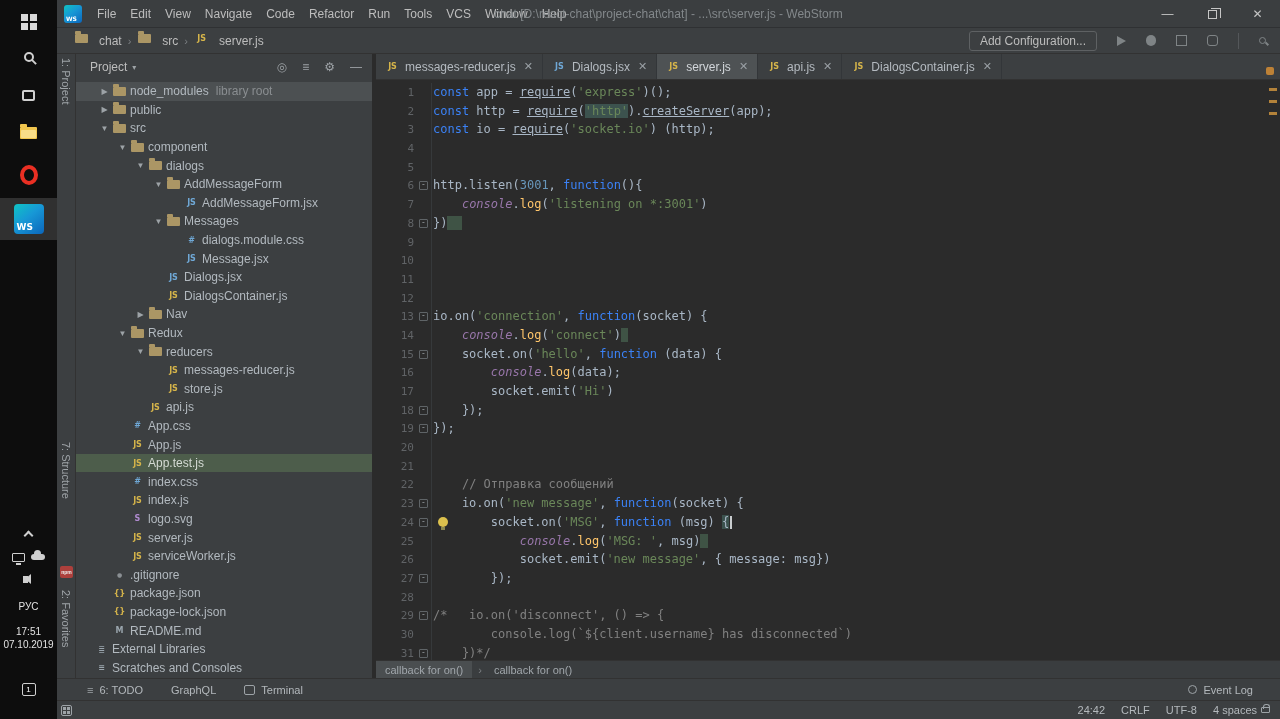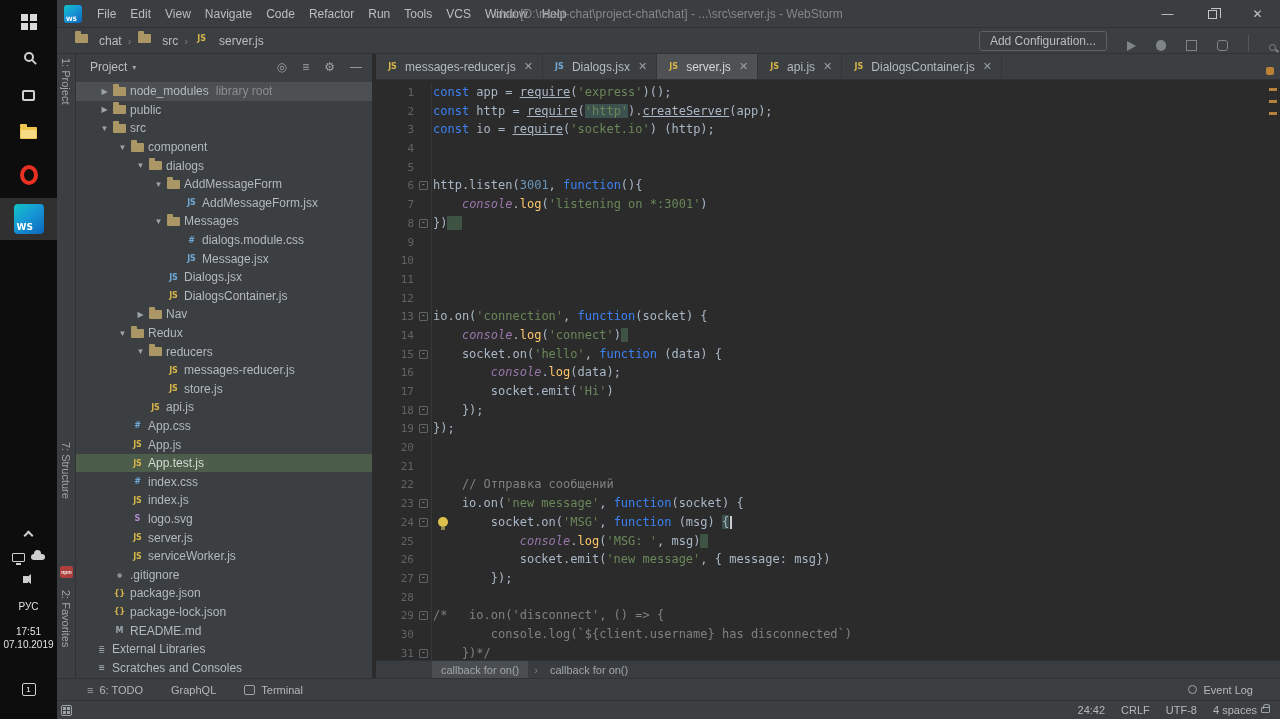--- a/index.html
+++ b/index.html
@@ -42,21 +42,21 @@
   .menu-item{padding:0 7px;font-size:12px;color:#bdbdbd;height:100%;display:flex;align-items:center;cursor:default}
   #win-title{position:absolute;left:50%;transform:translateX(-50%);font-size:12px;color:#83888b;white-space:nowrap}
   #win-controls{position:absolute;right:0;top:0;height:28px;display:flex}
   .win-btn{width:45px;height:28px;display:flex;align-items:center;justify-content:center;color:#c6c6c6;font-size:12px}
   .restore-glyph{position:relative;width:9px;height:9px;border:1px solid #c6c6c6}
   .restore-glyph::before{content:"";position:absolute;top:-3px;left:2px;width:9px;height:9px;border:1px solid #c6c6c6;border-bottom:none;border-left:none}
 
   #navbar{position:absolute;top:28px;left:0;right:0;height:26px;display:flex;align-items:center;padding-left:17px;border-bottom:1px solid #323232;background:#3c3f41}
   .crumb{display:flex;gap:10px;font-size:12px;color:#bdbdbd}
   .crumb-sep{color:#7b7f82;margin:0 6px;font-size:11px}
-  #nav-right{margin-left:auto;display:flex;align-items:flex-end;gap:20px;padding-right:4px}
+  #nav-right{margin-left:auto;display:flex;align-items:center;gap:20px;padding-right:14px}
   #add-config{border:1px solid #5e6163;border-radius:3px;color:#bdbdbd;font-size:12px;padding:2px 10px;background:transparent;white-space:nowrap}
   .play-glyph{width:0;height:0;border-left:9px solid #7f8486;border-top:5.5px solid transparent;border-bottom:5.5px solid transparent}
   .bug-glyph{width:10px;height:11px;background:#7f8486;border-radius:5px}
   .grid-glyph{width:11px;height:11px;border:1.5px solid #7f8486}
   .box-glyph{width:11px;height:11px;border:1.5px solid #7f8486;border-radius:3px}
   .sep-v{width:1px;height:16px;background:#54575a}
   .search-small{width:7px;height:7px;border:1.5px solid #7f8486;border-radius:50%;position:relative}
   .search-small::after{content:"";position:absolute;width:1.5px;height:4px;background:#7f8486;transform:rotate(-45deg);right:-2px;bottom:-3px}
 
   
@@ -104,21 +104,21 @@
   .shl{color:#6a8759;background:#3c524e}
   .sblk{background:#3f5345}
   .sbm{background:#3b514d;color:#a9b7c6}
   .caret{display:inline-block;width:1.5px;height:13px;background:#c9cdcf;vertical-align:middle;margin-left:1px}
   .bulb{position:absolute;left:62px;top:4px;width:10px;height:10px;border-radius:50%;background:#dcc14d}
   .bulb::after{content:"";position:absolute;bottom:-3px;left:3px;width:4px;height:3px;background:#8a874f}
 
   #scrollbar{position:absolute;right:0;top:26px;width:14px;bottom:18px}
   .sb-tick{position:absolute;right:3px;width:8px;height:3px;background:#b3823a}
 
-  #crumbs-bar{position:absolute;left:0;right:0;bottom:0;height:18px;background:#3a3d3f;border-top:1px solid #323232;display:flex;align-items:center;padding-left:56px;font-size:11px;color:#a0a6ab}
+  #crumbs-bar{position:absolute;left:0;right:0;bottom:0;height:18px;background:#3a3d3f;border-top:1px solid #323232;display:flex;align-items:center;font-size:11px;color:#a0a6ab}
   .crumb-chip{background:#4a4e50;padding:0 9px;height:100%;display:flex;align-items:center}
   .crumb-chip2{padding:0 6px}
 
   
   #bottom-stripe{position:absolute;left:0;right:0;bottom:19px;height:22px;background:#3c3f41;border-top:1px solid #323232;display:flex;align-items:center;font-size:11px;color:#b3b8bc;padding-left:30px}
   .stripe-item{display:flex;align-items:center;gap:6px;margin-right:28px;cursor:default}
   .todo-glyph{color:#9da3a7;font-size:11px}
   .term-glyph{width:11px;height:10px;border:1.5px solid #9da3a7;border-radius:2px}
   .event-glyph{width:9px;height:9px;border:1.5px solid #9da3a7;border-radius:50%}
   #stripe-right{margin-left:auto;display:flex;align-items:center;padding-right:27px}

